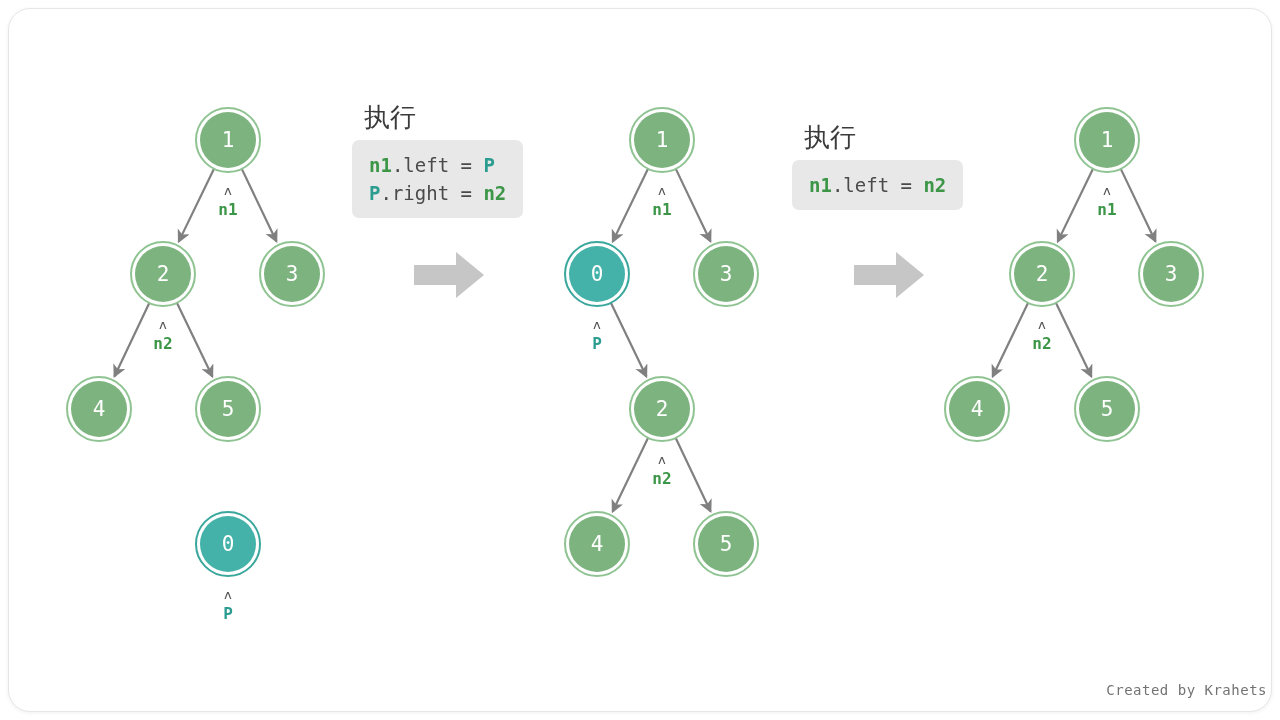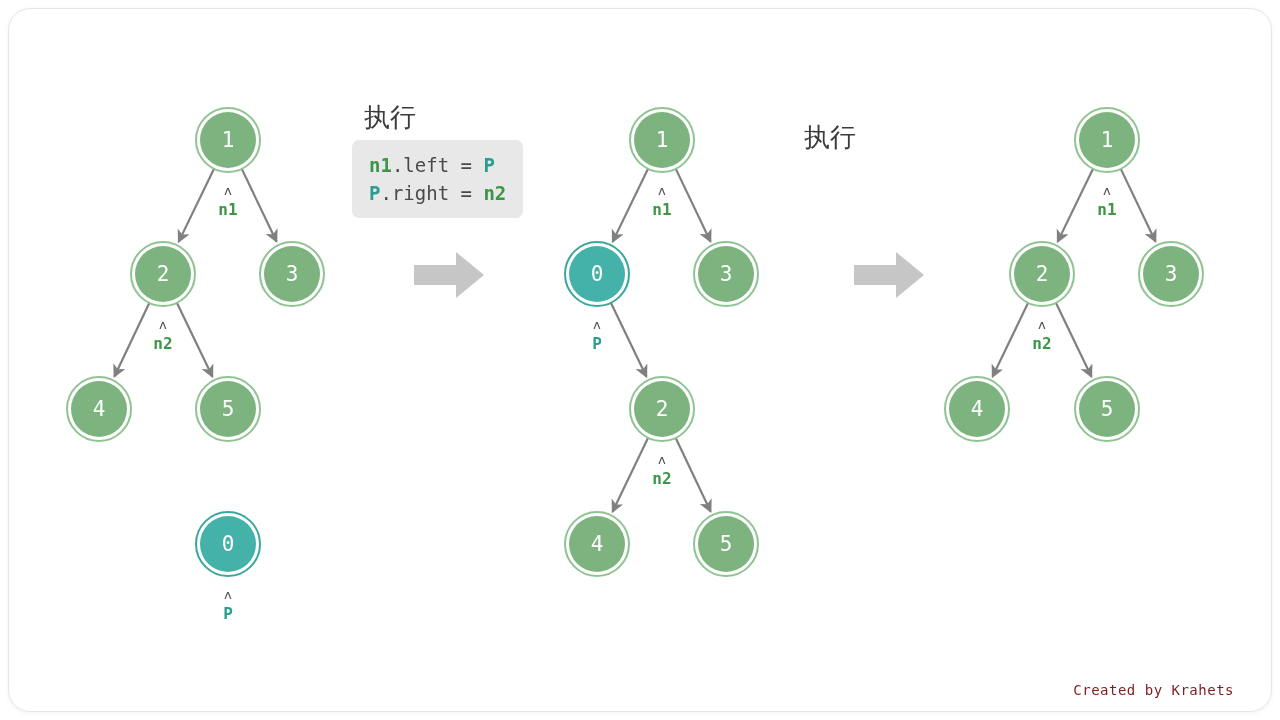--- a/index.html
+++ b/index.html
@@ -129,25 +129,25 @@
 
   
   .block-arrow {
     position: absolute;
     z-index: 5;
   }
 
   
   .credit {
     position: absolute;
-    right: 46px;
+    right: 13px;
     bottom: 22px;
     font-family: "DejaVu Sans Mono", monospace;
     font-size: 14px;
-    color: #7f1d1d;
+    color: #737373;
     letter-spacing: 0.5px;
     z-index: 5;
   }
 </style>
 </head>
 <body>
 
 <div id="canvas">
   <div class="card"></div>
 
@@ -276,20 +276,21 @@
       <div class="ptr green" style="left: 1012px; top: 320px;">
         <span class="caret">ʌ</span>
         <span class="pname">n2</span>
       </div>
     </div>
 
   <div class="step-label" style="left:364px; top:100px;">执行</div>
   <div class="codebox" id="codebox-1" style="left:352px; top:140px;"><span class="ln"><span class="tok-n">n1</span><span class="tok-plain">.left = </span><span class="tok-p">P</span></span><span class="ln"><span class="tok-p">P</span><span class="tok-plain">.right = </span><span class="tok-n">n2</span></span></div>
 
   <div class="step-label" style="left:804px; top:120px;">执行</div>
+  <div class="codebox" id="codebox-2" style="left:792px; top:160px;"><span class="ln"><span class="tok-n">n1</span><span class="tok-plain">.left = </span><span class="tok-n">n2</span></span></div>
 
   <svg class="block-arrow" style="left:414px; top:252px;" width="70" height="46" viewBox="0 0 70 46">
     <path d="M0,13 L42,13 L42,0 L70,23 L42,46 L42,33 L0,33 Z" fill="#c6c6c6"></path>
   </svg>
   <svg class="block-arrow" style="left:854px; top:252px;" width="70" height="46" viewBox="0 0 70 46">
     <path d="M0,13 L42,13 L42,0 L70,23 L42,46 L42,33 L0,33 Z" fill="#c6c6c6"></path>
   </svg>
 
   <div class="credit">Created by Krahets</div>
 </div>

